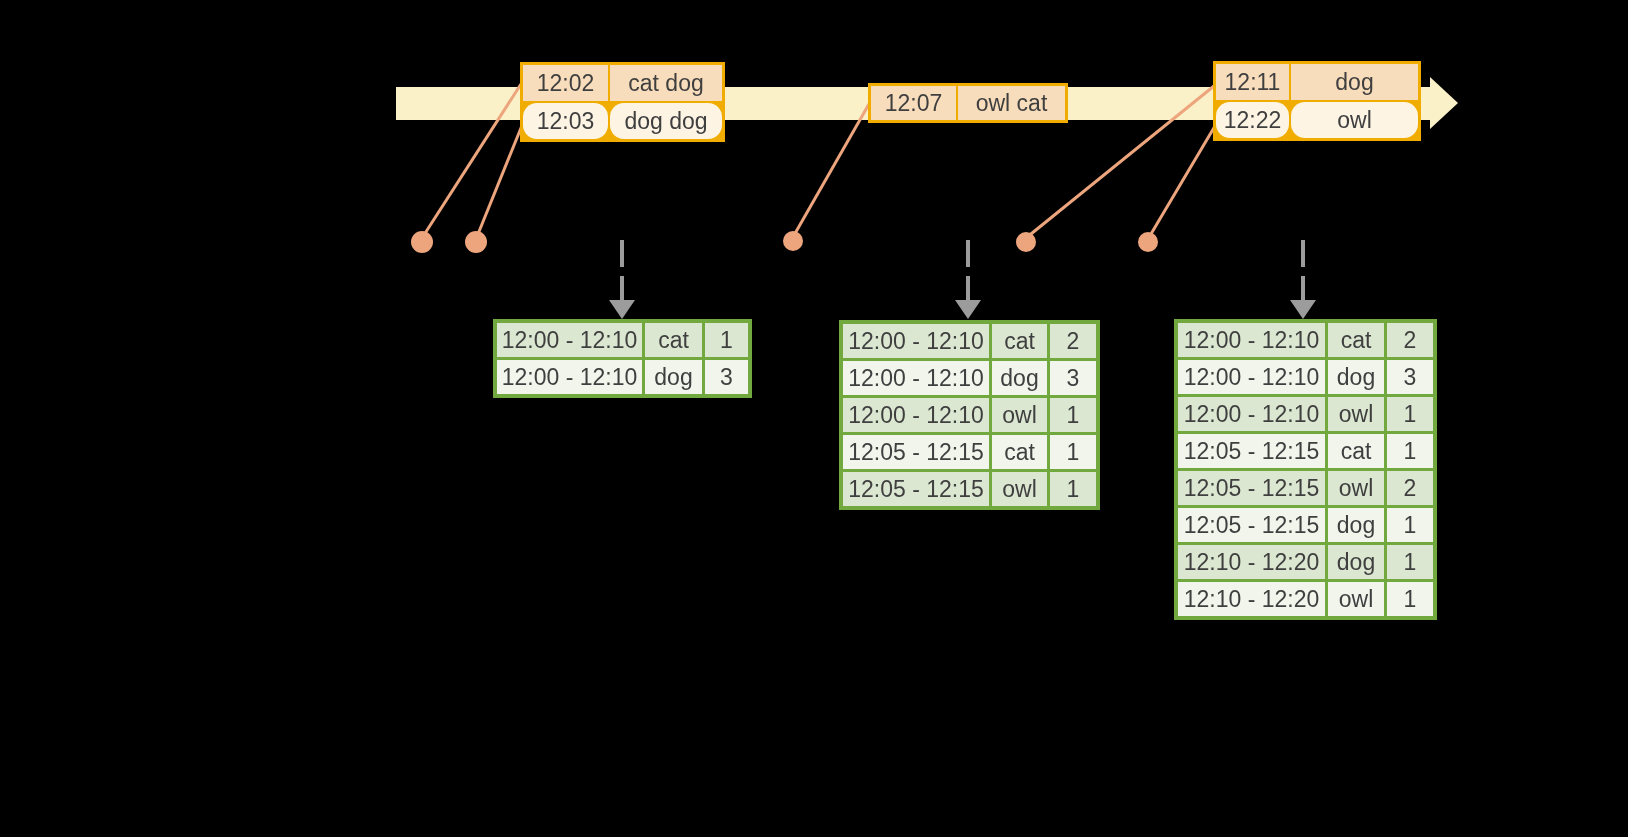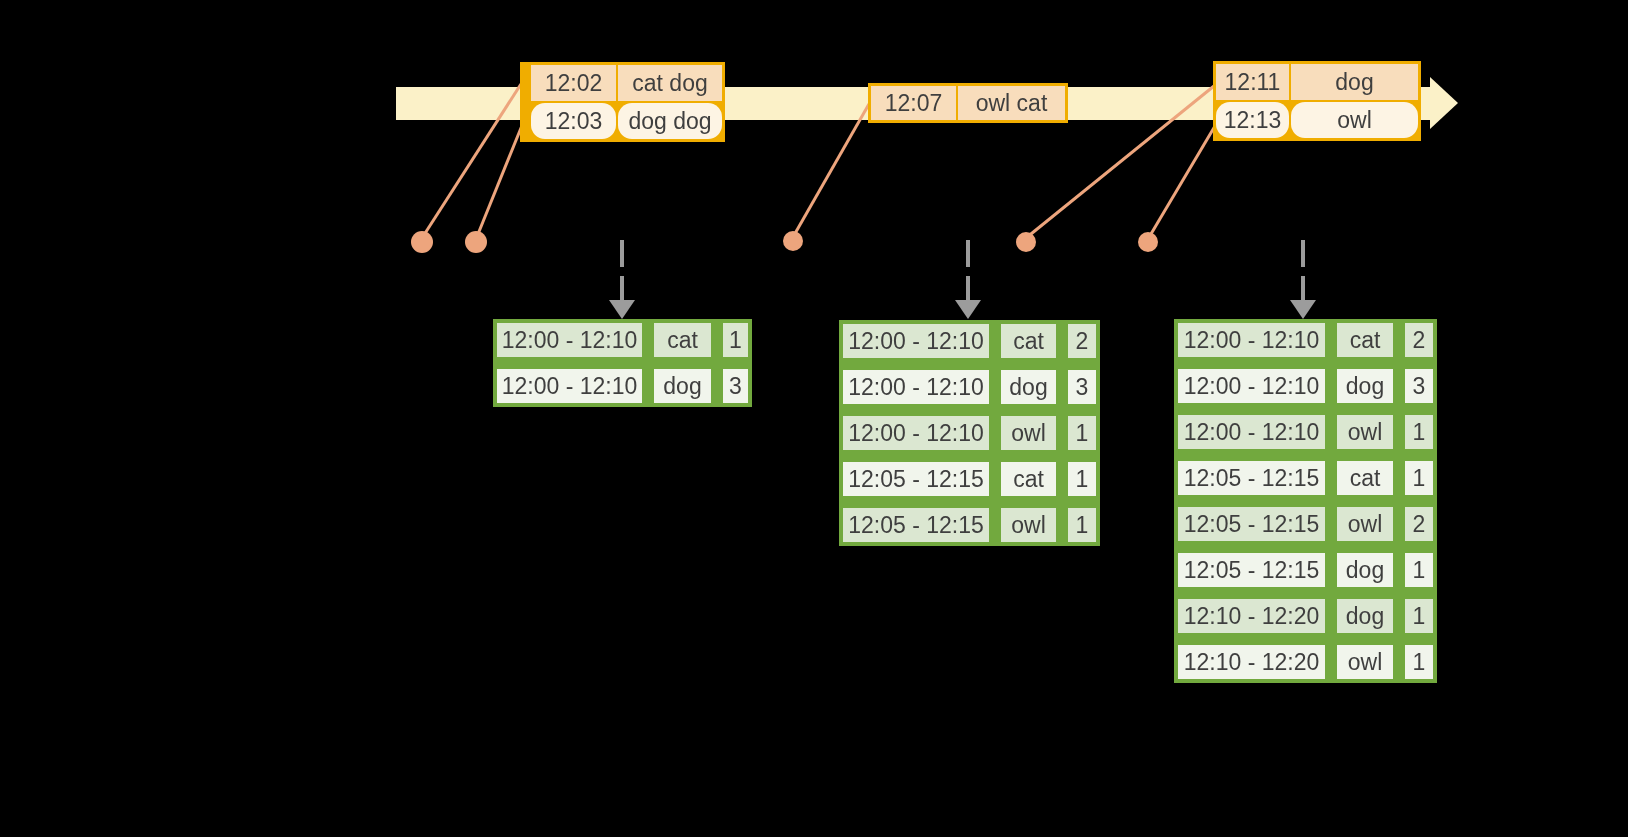--- a/index.html
+++ b/index.html
@@ -22,21 +22,21 @@
   .etable{
     position:absolute;display:grid;gap:2px;box-sizing:border-box;
     border:3px solid var(--c-eborder,#f0ad00);background:var(--c-eborder,#f0ad00);
     grid-auto-rows:36px;font-size:23px;
   }
   .etable .cell{display:flex;align-items:center;justify-content:center;}
   .etable .row-odd{background:var(--c-erow1,#f8ddbc);}
   .etable .row-even{background:var(--c-erow2,#fdf4e4);border-radius:14px;}
   
   .gtable{
-    position:absolute;display:grid;gap:12px;box-sizing:border-box;
+    position:absolute;display:grid;gap:3px;box-sizing:border-box;
     border:4px solid var(--c-gborder,#72a93e);background:var(--c-gborder,#72a93e);
     grid-auto-rows:34px;font-size:23px;
   }
   .gtable .cell{display:flex;align-items:center;justify-content:center;}
   .gtable .row-odd{background:var(--c-grow1,#dbe7d1);}
   .gtable .row-even{background:var(--c-grow2,#f1f5ec);}
 </style>
 </head>
 <body>
 
@@ -66,36 +66,36 @@
     <g>
       <line x1="968" y1="240" x2="968" y2="302" class="trig" stroke="#9c9c9c" stroke-width="4" stroke-dasharray="27 9"></line>
       <polygon points="955,300 981,300 968,319" class="trighead" fill="#9c9c9c"></polygon>
     </g>
     <g>
       <line x1="1303" y1="240" x2="1303" y2="302" class="trig" stroke="#9c9c9c" stroke-width="4" stroke-dasharray="27 9"></line>
       <polygon points="1290,300 1316,300 1303,319" class="trighead" fill="#9c9c9c"></polygon>
     </g>
   </svg>
 
-  <div class="etable" style="left:520px;top:62px;width:205px;grid-template-columns:85px 1fr;padding-left:8px;">
+  <div class="etable" style="left:520px;top:62px;width:205px;grid-template-columns:85px 1fr;">
       <div class="cell row-odd">12:02</div>
       <div class="cell row-odd">cat dog</div>
       <div class="cell row-even">12:03</div>
       <div class="cell row-even">dog dog</div>
     </div>
 
   <div class="etable" style="left:868px;top:83px;width:200px;grid-template-columns:85px 1fr;grid-auto-rows:34px;">
       <div class="cell row-odd">12:07</div>
       <div class="cell row-odd">owl cat</div>
     </div>
 
   <div class="etable" style="left:1213px;top:61px;width:208px;grid-template-columns:73px 1fr;">
       <div class="cell row-odd">12:11</div>
       <div class="cell row-odd">dog</div>
-      <div class="cell row-even">12:13</div>
+      <div class="cell row-even">12:22</div>
       <div class="cell row-even">owl</div>
     </div>
 
   <div class="gtable" style="left:493px;top:319px;width:259px;grid-template-columns:145px 57px 1fr;">
       <div class="cell row-odd">12:00 - 12:10</div>
       <div class="cell row-odd">cat</div>
       <div class="cell row-odd">1</div>
       <div class="cell row-even">12:00 - 12:10</div>
       <div class="cell row-even">dog</div>
       <div class="cell row-even">3</div>

